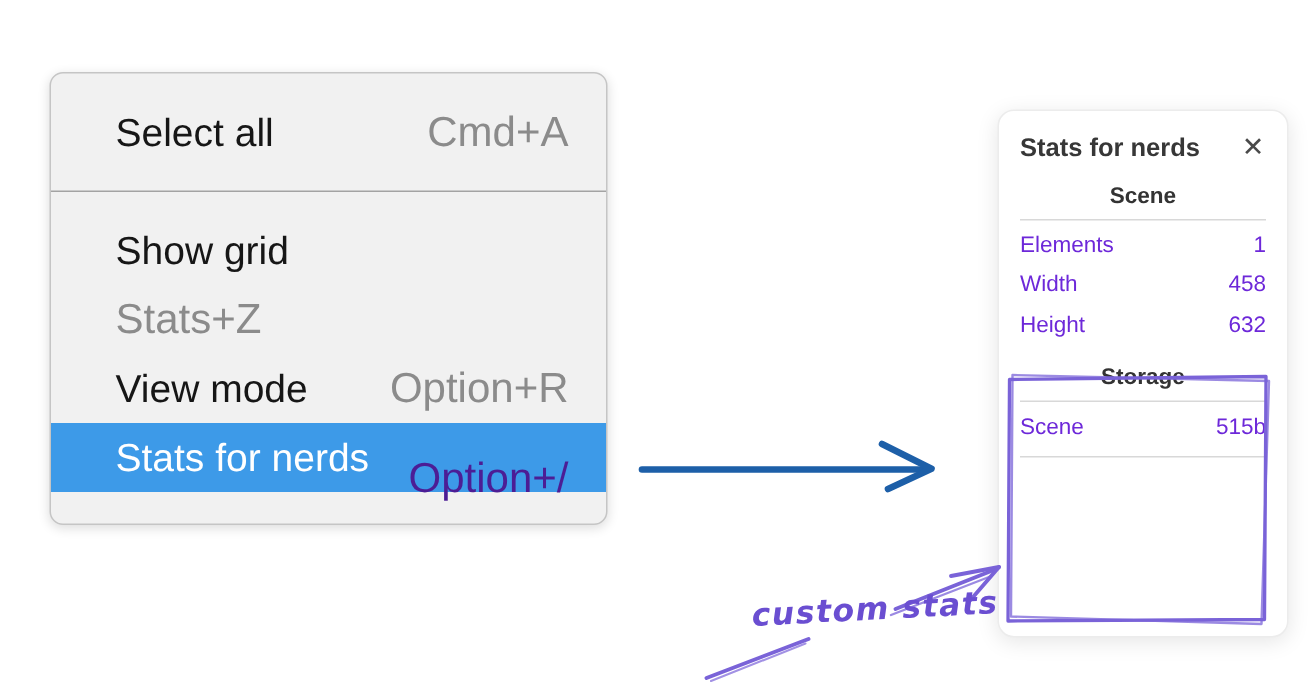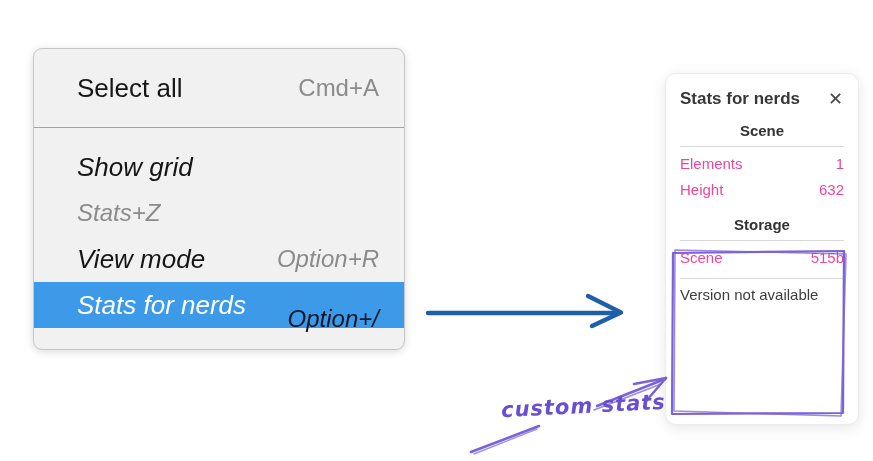--- a/index.html
+++ b/index.html
@@ -22,30 +22,30 @@
     position:absolute;left:33px;top:48px;width:372px;height:302px;
     background:var(--menu-bg);
     border:1px solid var(--menu-border);
     border-radius:9px;
     box-shadow:0 2px 8px rgba(0,0,0,.14);
     overflow:hidden;
     display:flex;flex-direction:column;
   }
   .menu-group-top{padding:13px 0;}
   .menu-divider{border:none;border-top:1px solid #a3a3a3;width:100%;}
-  .menu-group-bottom{padding-top:16px;font-style:italic;}
+  .menu-group-bottom{padding-top:16px;}
   .menu-item{
     display:flex;justify-content:space-between;align-items:center;
     height:46px;padding:0 25px 0 43px;
     font-size:26px;color:#161616;cursor:default;
   }
   .menu-group-top .menu-item{height:52px;}
-  .menu-item .shortcut{font-size:24px;color:var(--shortcut-gray);}
+  .menu-item .shortcut{font-size:28px;color:var(--shortcut-gray);}
   .menu-item.selected{background:var(--highlight-blue);color:#ffffff;}
-  .menu-item.selected .shortcut{color:#0f172a;margin-top:28px;}
+  .menu-item.selected .shortcut{color:#4c1d95;margin-top:28px;}
 
   
   .flow-arrow{position:absolute;left:420px;top:280px;}
 
   
   .panel{
     position:absolute;left:665px;top:73px;width:194px;height:352px;
     background:#ffffff;border:1px solid #ececec;border-radius:11px;
     box-shadow:0 3px 14px rgba(0,0,0,.10);
     color:var(--panel-text);
@@ -60,21 +60,21 @@
     cursor:pointer;padding:0 2px;font-family:"DejaVu Sans",sans-serif;
   }
   .panel-body{padding:0 14px;}
   .section-heading{
     text-align:center;font-size:15px;font-weight:700;color:#333;
     margin-top:13px;
   }
   .panel-hr{border:none;border-top:1px solid #d8d8d8;margin:7px 0 3px;}
   .stat-row{
     display:flex;justify-content:space-between;
-    font-size:15px;padding:4.8px 0;color:#ec4899;
+    font-size:15px;padding:4.8px 0;color:#6d28d9;
   }
   .version-note{font-size:15px;color:#3d3d3d;padding:4px 0;}
 
   
   .purple-box{position:absolute;left:665px;top:245px;pointer-events:none;z-index:5;}
   .annotation-svg{position:absolute;left:430px;top:355px;pointer-events:none;z-index:6;}
   .annotation-label{
     position:absolute;left:501px;top:394px;z-index:6;
     font-size:21px;font-style:italic;font-weight:600;letter-spacing:1px;
     color:var(--annotation-text);transform:rotate(-3deg);
@@ -126,33 +126,36 @@
     </div>
     <div class="panel-body">
 
       <div class="section-heading">Scene</div>
       <hr class="panel-hr">
       <div class="stat-row">
         <span>Elements</span>
         <span>1</span>
       </div>
       <div class="stat-row">
+        <span>Width</span>
+        <span>458</span>
+      </div>
+      <div class="stat-row">
         <span>Height</span>
         <span>632</span>
       </div>
 
       <div class="section-heading">Storage</div>
       <hr class="panel-hr">
       <div class="stat-row">
         <span>Scene</span>
         <span>515b</span>
       </div>
 
       <hr class="panel-hr">
-      <div class="version-note">Version not available</div>
 
     </div>
   </div>
 
   <svg class="purple-box" width="190" height="178" viewBox="0 0 190 178">
     <path class="sketch" stroke-width="2.2" d="M8 8 L179 6 L178 168 L7 169 Z"></path>
     <path class="sketch" stroke-width="1.6" opacity="0.75" d="M10 5 L181 9 L176 171 L9 166 Z"></path>
   </svg>
 
   <svg class="annotation-svg" width="285" height="106" viewBox="0 0 285 106">

